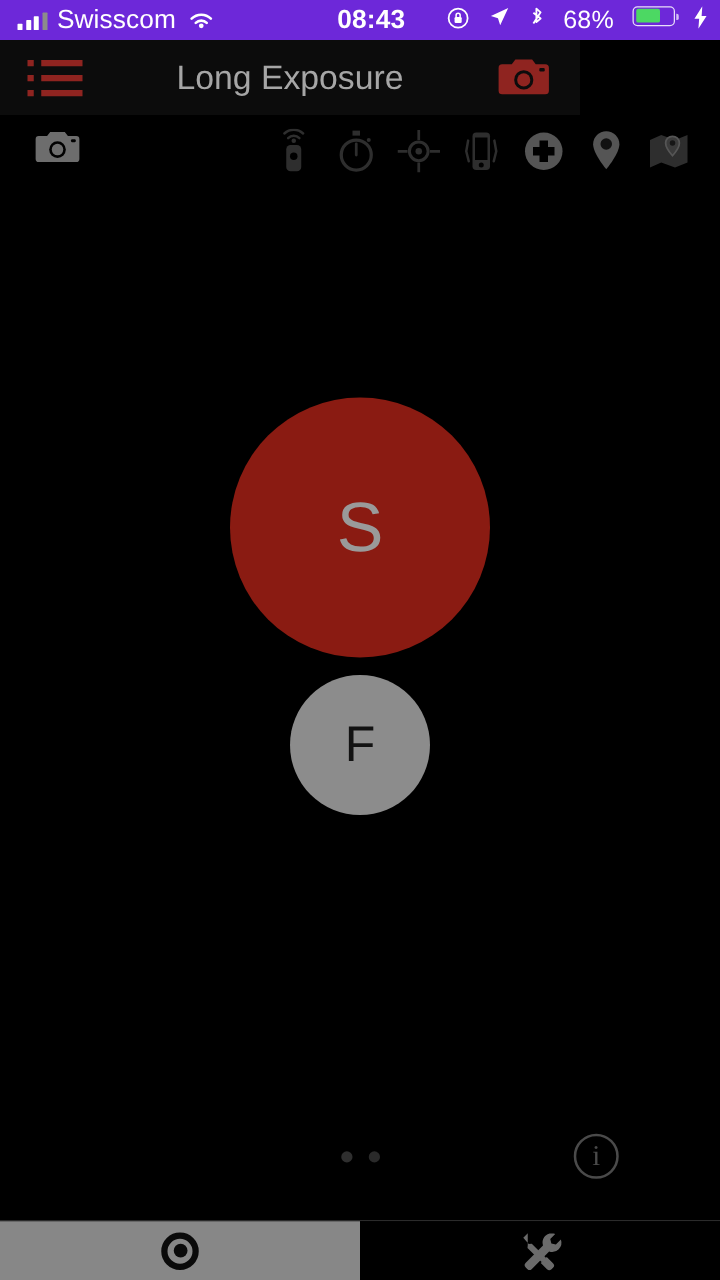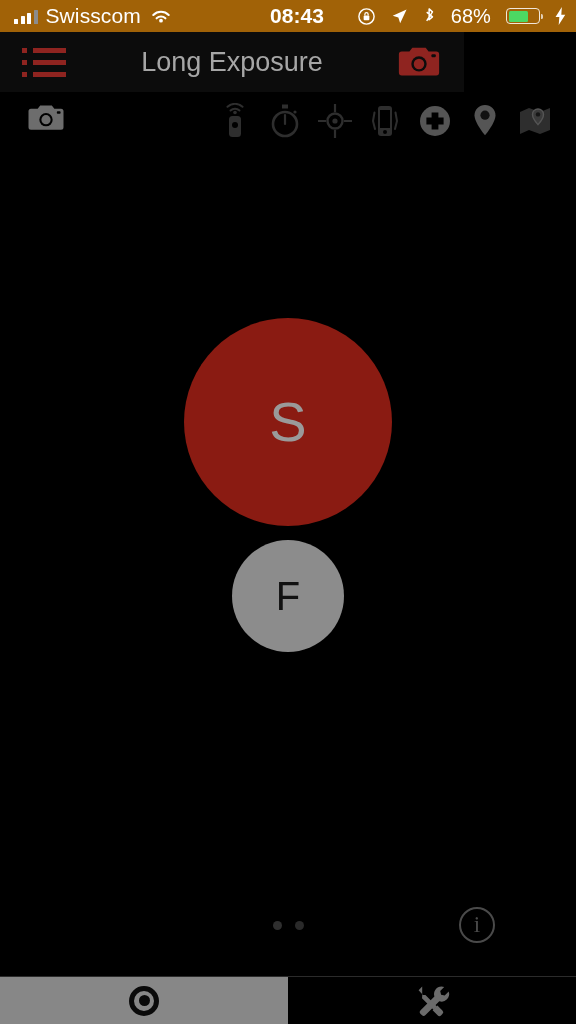--- a/index.html
+++ b/index.html
@@ -22,21 +22,21 @@
     background: #000000;
     overflow: hidden;
   }
 
   
   .statusbar {
     position: absolute;
     left: 0; top: 0;
     width: 576px;
     height: 32px;
-    background: #a16207;
+    background: #6d28d9;
     display: flex;
     align-items: center;
     color: #ffffff;
     font-size: 21px;
     letter-spacing: 0.1px;
   }
   .sb-left {
     display: flex;
     align-items: center;
     gap: 8px;
@@ -65,21 +65,20 @@
     text-align: center;
     font-size: 21px;
     font-weight: 600;
     color:#fff;
     margin-left:18px;
   }
   .sb-right {
     position: absolute;
     right: 10px;
     display: flex;
-    align-items: center;
     gap: 15px;
   }
   .batt-pct { font-size: 20px; color:#fff; }
   .battery {
     width: 34px;
     height: 16px;
     border: 1.5px solid rgba(255,255,255,.85);
     border-radius: 4px;
     position: relative;
     padding: 1.5px;

